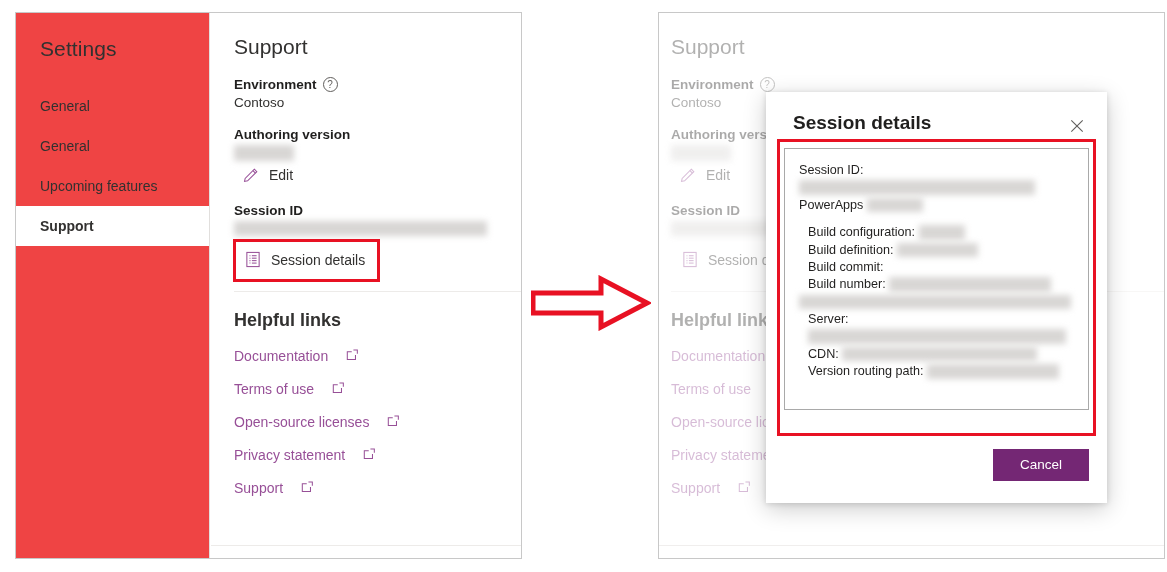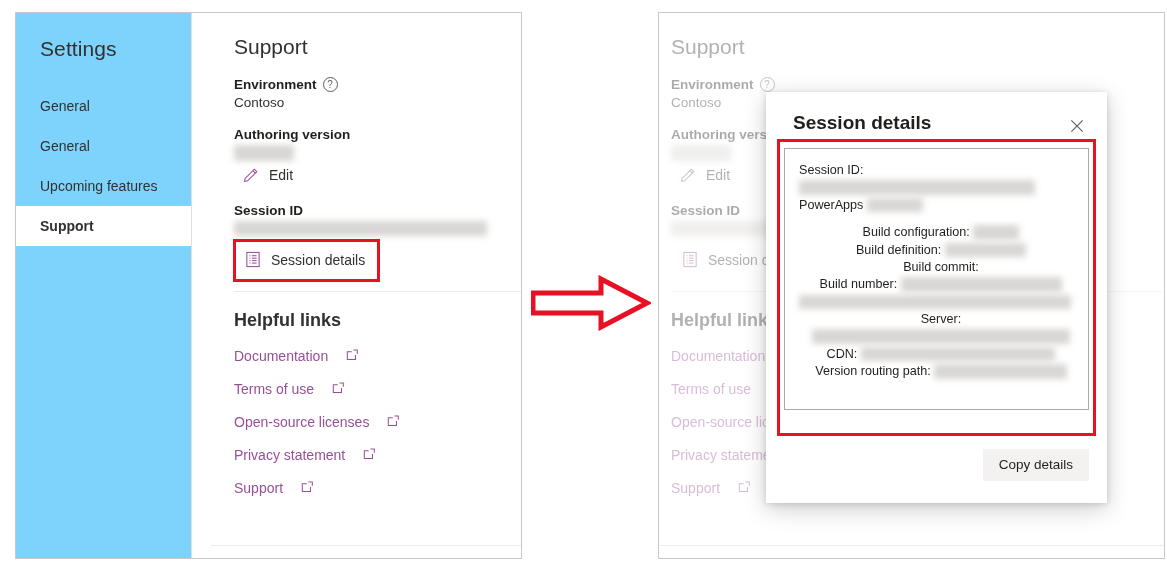--- a/index.html
+++ b/index.html
@@ -23,22 +23,22 @@
   }
 
   
   #left-panel {
     left: 15px; top: 12px;
     width: 507px; height: 547px;
   }
   .settings-sidebar {
     position: absolute;
     left: 0; top: 0;
-    width: 176px; height: 100%;
-    background: #7dd3fc;
+    width: 194px; height: 100%;
+    background: #ef4444;
     border-right: 1px solid #e1dfdd;
   }
   .settings-title {
     font-size: 21px;
     font-weight: 400;
     color: #323130;
     padding: 24px 0 0 24px;
     letter-spacing: .1px;
   }
   .nav-list { margin-top: 25px; }
@@ -210,21 +210,21 @@
   }
   .modal-body { padding: 0 18px 17px 18px; position: relative; }
   .details-box {
     border: 1px solid #a9a9a9;
     padding: 13px 14px 28px 14px;
     min-height: 254px;
     font-size: 12.6px;
     color: #201f1e;
     line-height: 1.38;
   }
-  .details-box .indent { padding-left: 9px; text-align: center; }
+  .details-box .indent { padding-left: 9px; }
   .details-box .gap { height: 10px; }
   .modal-annot {
     position: absolute;
     left: 11px; top: -9px;
     right: 11px; bottom: -9px;
     border: 3px solid #e81123;
     pointer-events: none;
   }
   .modal-footer {
     display: flex;
@@ -537,16 +537,16 @@
         </div>
         <div class="indent">
           <span>Version routing path:</span>
           <span class="redact">v3.21061.0.18750361.0</span>
         </div>
       </div>
       <div class="modal-annot"></div>
     </div>
 
     <div class="modal-footer">
-      <button class="btn btn-secondary">Copy details</button>
+      <button class="btn btn-primary">Cancel</button>
     </div>
   </div>
 </div>
 
 </body></html>

